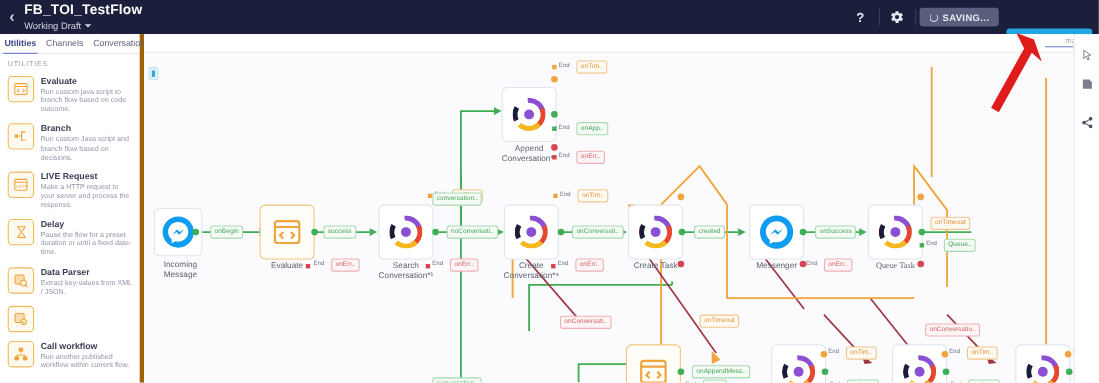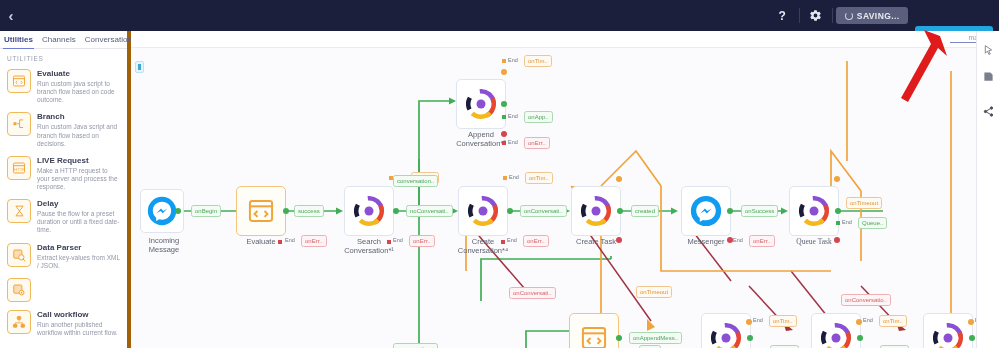--- a/index.html
+++ b/index.html
@@ -102,20 +102,27 @@
 
   .arrow-overlay { position:absolute; left:840px; top:10px; width:130px; height:95px; pointer-events:none; }
 </style>
 </head>
 <body>
 
 <div id="app">
 
   <div class="topbar">
     <div class="back-chevron">‹</div>
+    <div class="title-block">
+      <div class="flow-title">FB_TOI_TestFlow</div>
+      <div class="draft-row">
+        <span class="draft-label">Working Draft</span>
+        <span class="caret-down"></span>
+      </div>
+    </div>
 
     <div class="topbar-right">
       <div class="tb-icon">
         <svg width="11" height="13" viewBox="0 0 11 13">
             <text x="1.5" y="11" font-size="12" font-family="Liberation Sans, sans-serif" font-weight="bold" fill="#e6e7ef">?</text>
           </svg>
       </div>
       <div class="tb-divider"></div>
       <div class="tb-icon">
         <svg width="13" height="13" viewBox="0 0 24 24" fill="#e6e7ef">

